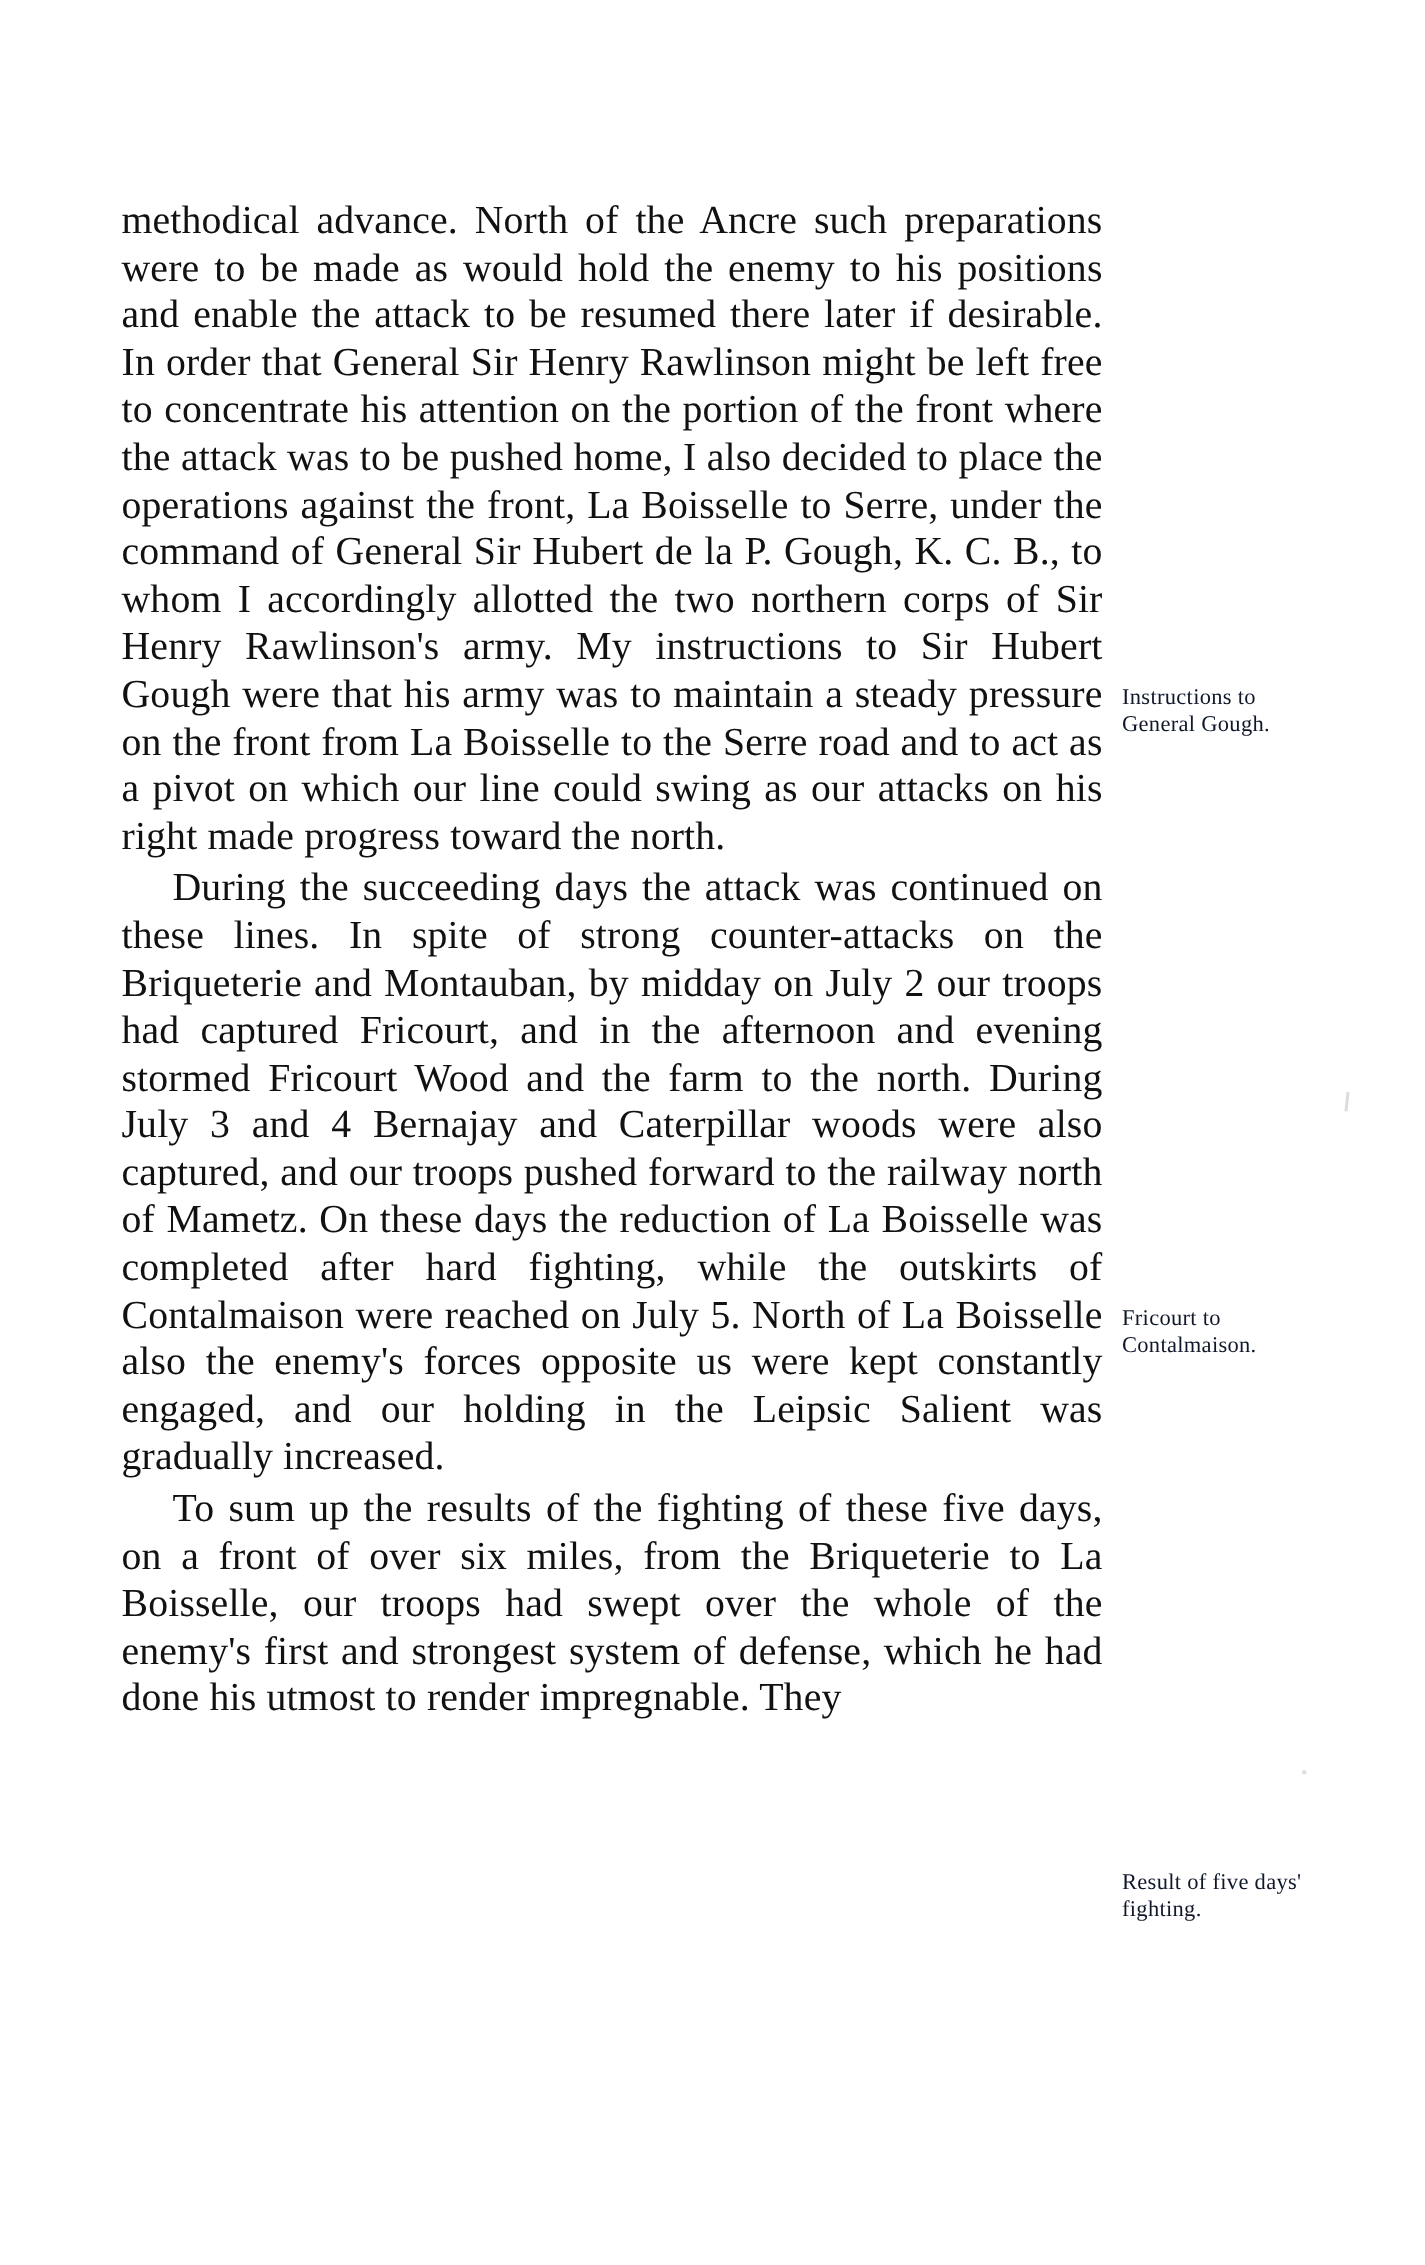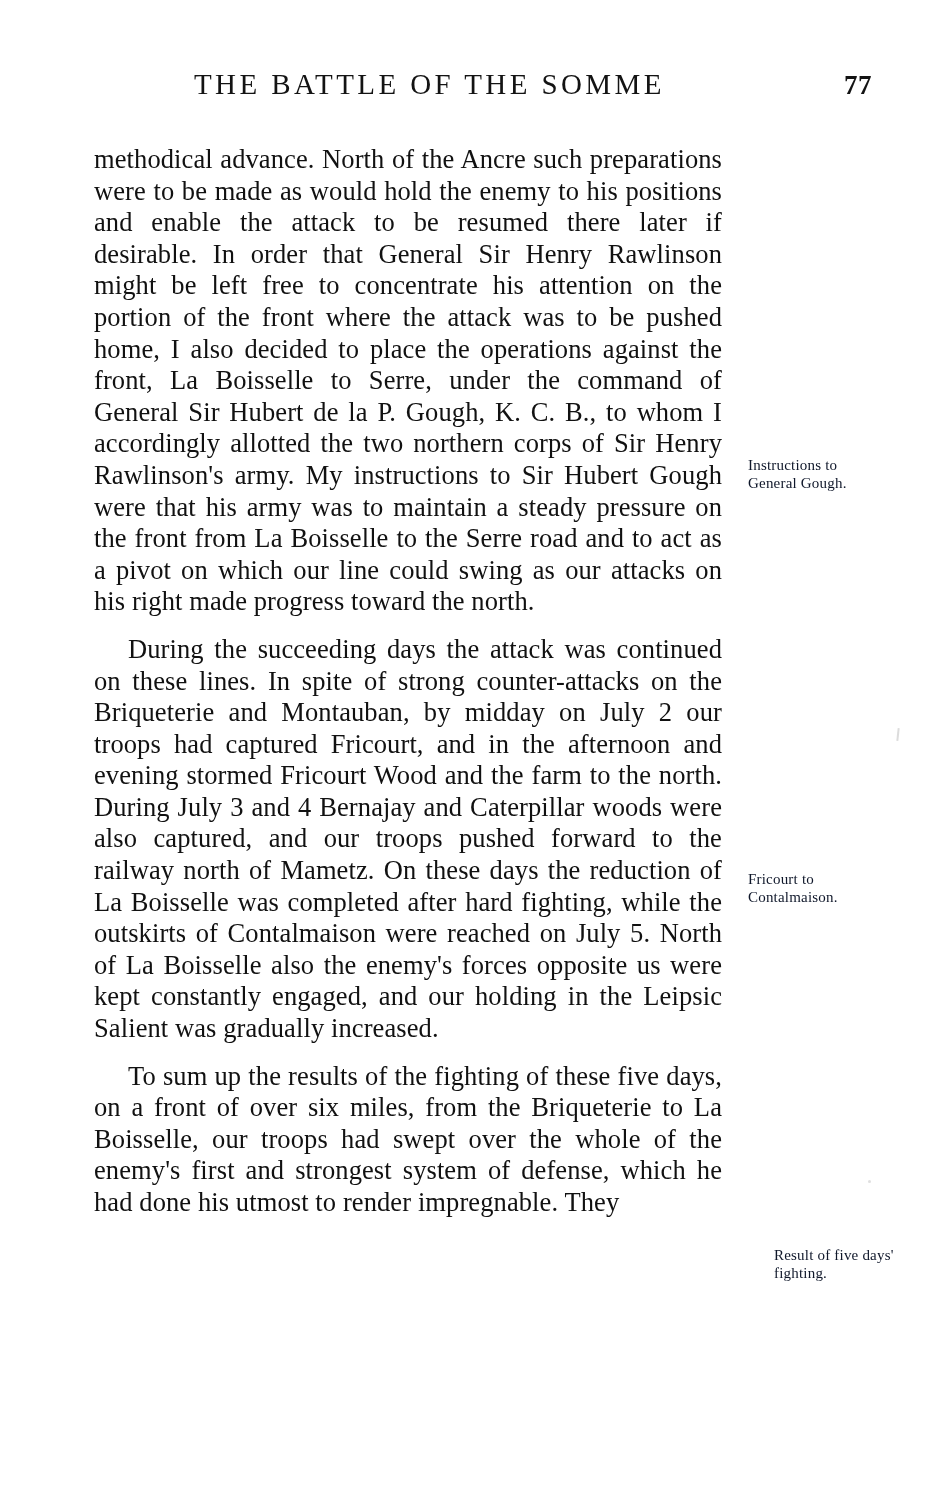--- a/index.html
+++ b/index.html
@@ -55,21 +55,21 @@
     position: absolute;
     top: 128px;
     left: 78px;
     width: 660px;
   }
   .para {
     font-size: 26.5px;
     line-height: 31.6px;
     text-align: justify;
     text-justify: inter-word;
-    margin: 16px;
+    margin: 3px;
     color: #111111;
     letter-spacing: 0.1px;
   }
   .para + .para {
     margin-top: 0px;
   }
   .indent {
     text-indent: 34px;
   }
 
@@ -79,39 +79,35 @@
     left: 748px;
     width: 120px;
     font-family: "Liberation Serif", serif;
     font-size: 15px;
     line-height: 17.5px;
     color: #0f172a;
     letter-spacing: 0.2px;
   }
   #sidenote-0 { top: 457px; }
   #sidenote-1 { top: 871px; }
-  #sidenote-2 { top: 1247px; margin-left: 26px; }
+  #sidenote-2 { top: 1247px; }
 
   
   .speck {
     position: absolute;
     background: #b9b9b9;
   }
   .speck-a { left: 897px; top: 728px; width: 2px; height: 13px; transform: rotate(6deg); opacity: .5; }
   .speck-b { left: 868px; top: 1180px; width: 3px; height: 3px; border-radius: 50%; opacity: .45; }
 </style>
 </head>
 <body>
 
 <div class="page">
 
-  <div class="header">
-    <div class="header-title">THE BATTLE OF THE SOMME</div>
-    <div class="header-folio">77</div>
-  </div>
 
   <div class="body-col">
     <p class="para">methodical advance.  North of the Ancre such preparations were to be made as would hold the enemy to his positions and enable the attack to be resumed there later if desirable. In order that General Sir Henry Rawlinson might be left free to concentrate his attention on the portion of the front where the attack was to be pushed home, I also decided to place the operations against the front, La Boisselle to Serre, under the command of General Sir Hubert de la P. Gough, K. C. B., to whom I accordingly allotted the two northern corps of Sir Henry Rawlinson's army.  My instructions to Sir Hubert Gough were that his army was to maintain a steady pressure on the front from La Boisselle to the Serre road and to act as a pivot on which our line could swing as our attacks on his right made progress toward the north.</p>
     <p class="para indent">During the succeeding days the attack was continued on these lines.  In spite of strong counter-attacks on the Briqueterie and Montauban, by midday on July 2 our troops had captured Fricourt, and in the afternoon and evening stormed Fricourt Wood and the farm to the north.  During July 3 and 4 Bernajay and Caterpillar woods were also captured, and our troops pushed forward to the railway north of Mametz.  On these days the reduction of La Boisselle was completed after hard fighting, while the outskirts of Contalmaison were reached on July 5.  North of La Boisselle also the enemy's forces opposite us were kept constantly engaged, and our holding in the Leipsic Salient was gradually increased.</p>
     <p class="para indent">To sum up the results of the fighting of these five days, on a front of over six miles, from the Briqueterie to La Boisselle, our troops had swept over the whole of the enemy's first and strongest system of defense, which he had done his utmost to render impregnable.  They</p>
   </div>
 
   <div class="sidenote" id="sidenote-0">Instructions to General Gough.</div>
   <div class="sidenote" id="sidenote-1">Fricourt to Contalmaison.</div>
   <div class="sidenote" id="sidenote-2">Result of five days' fighting.</div>

